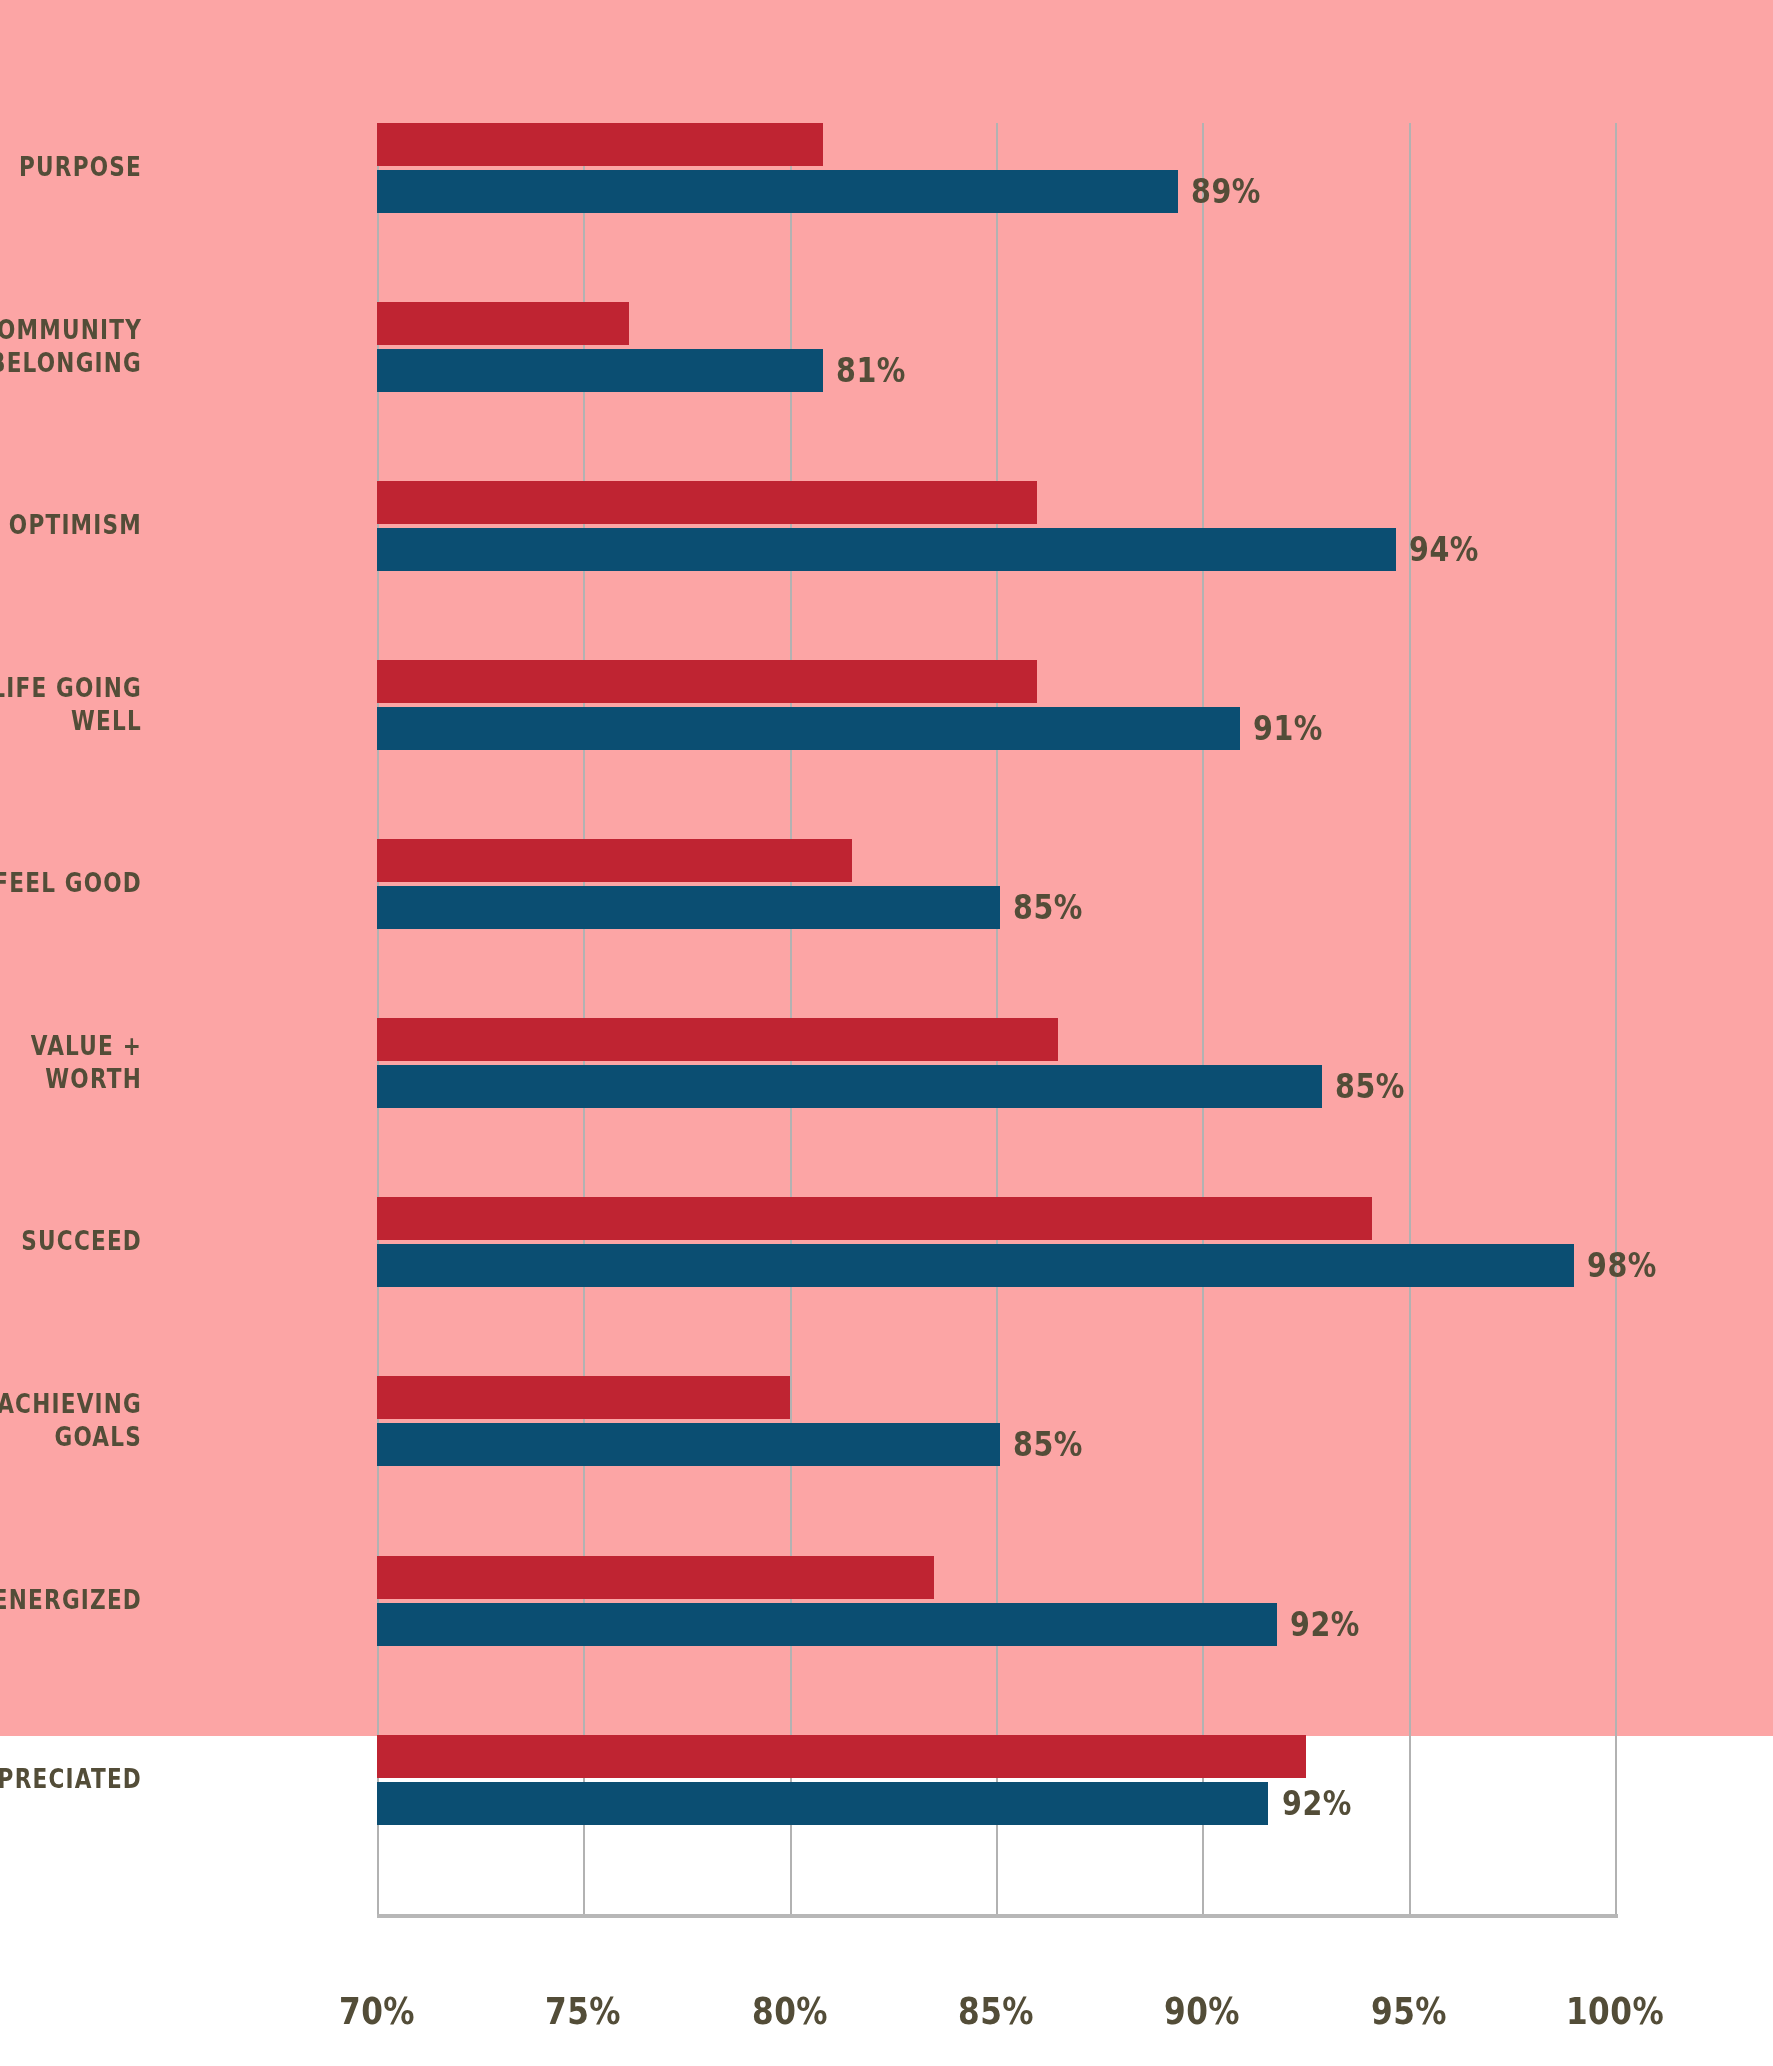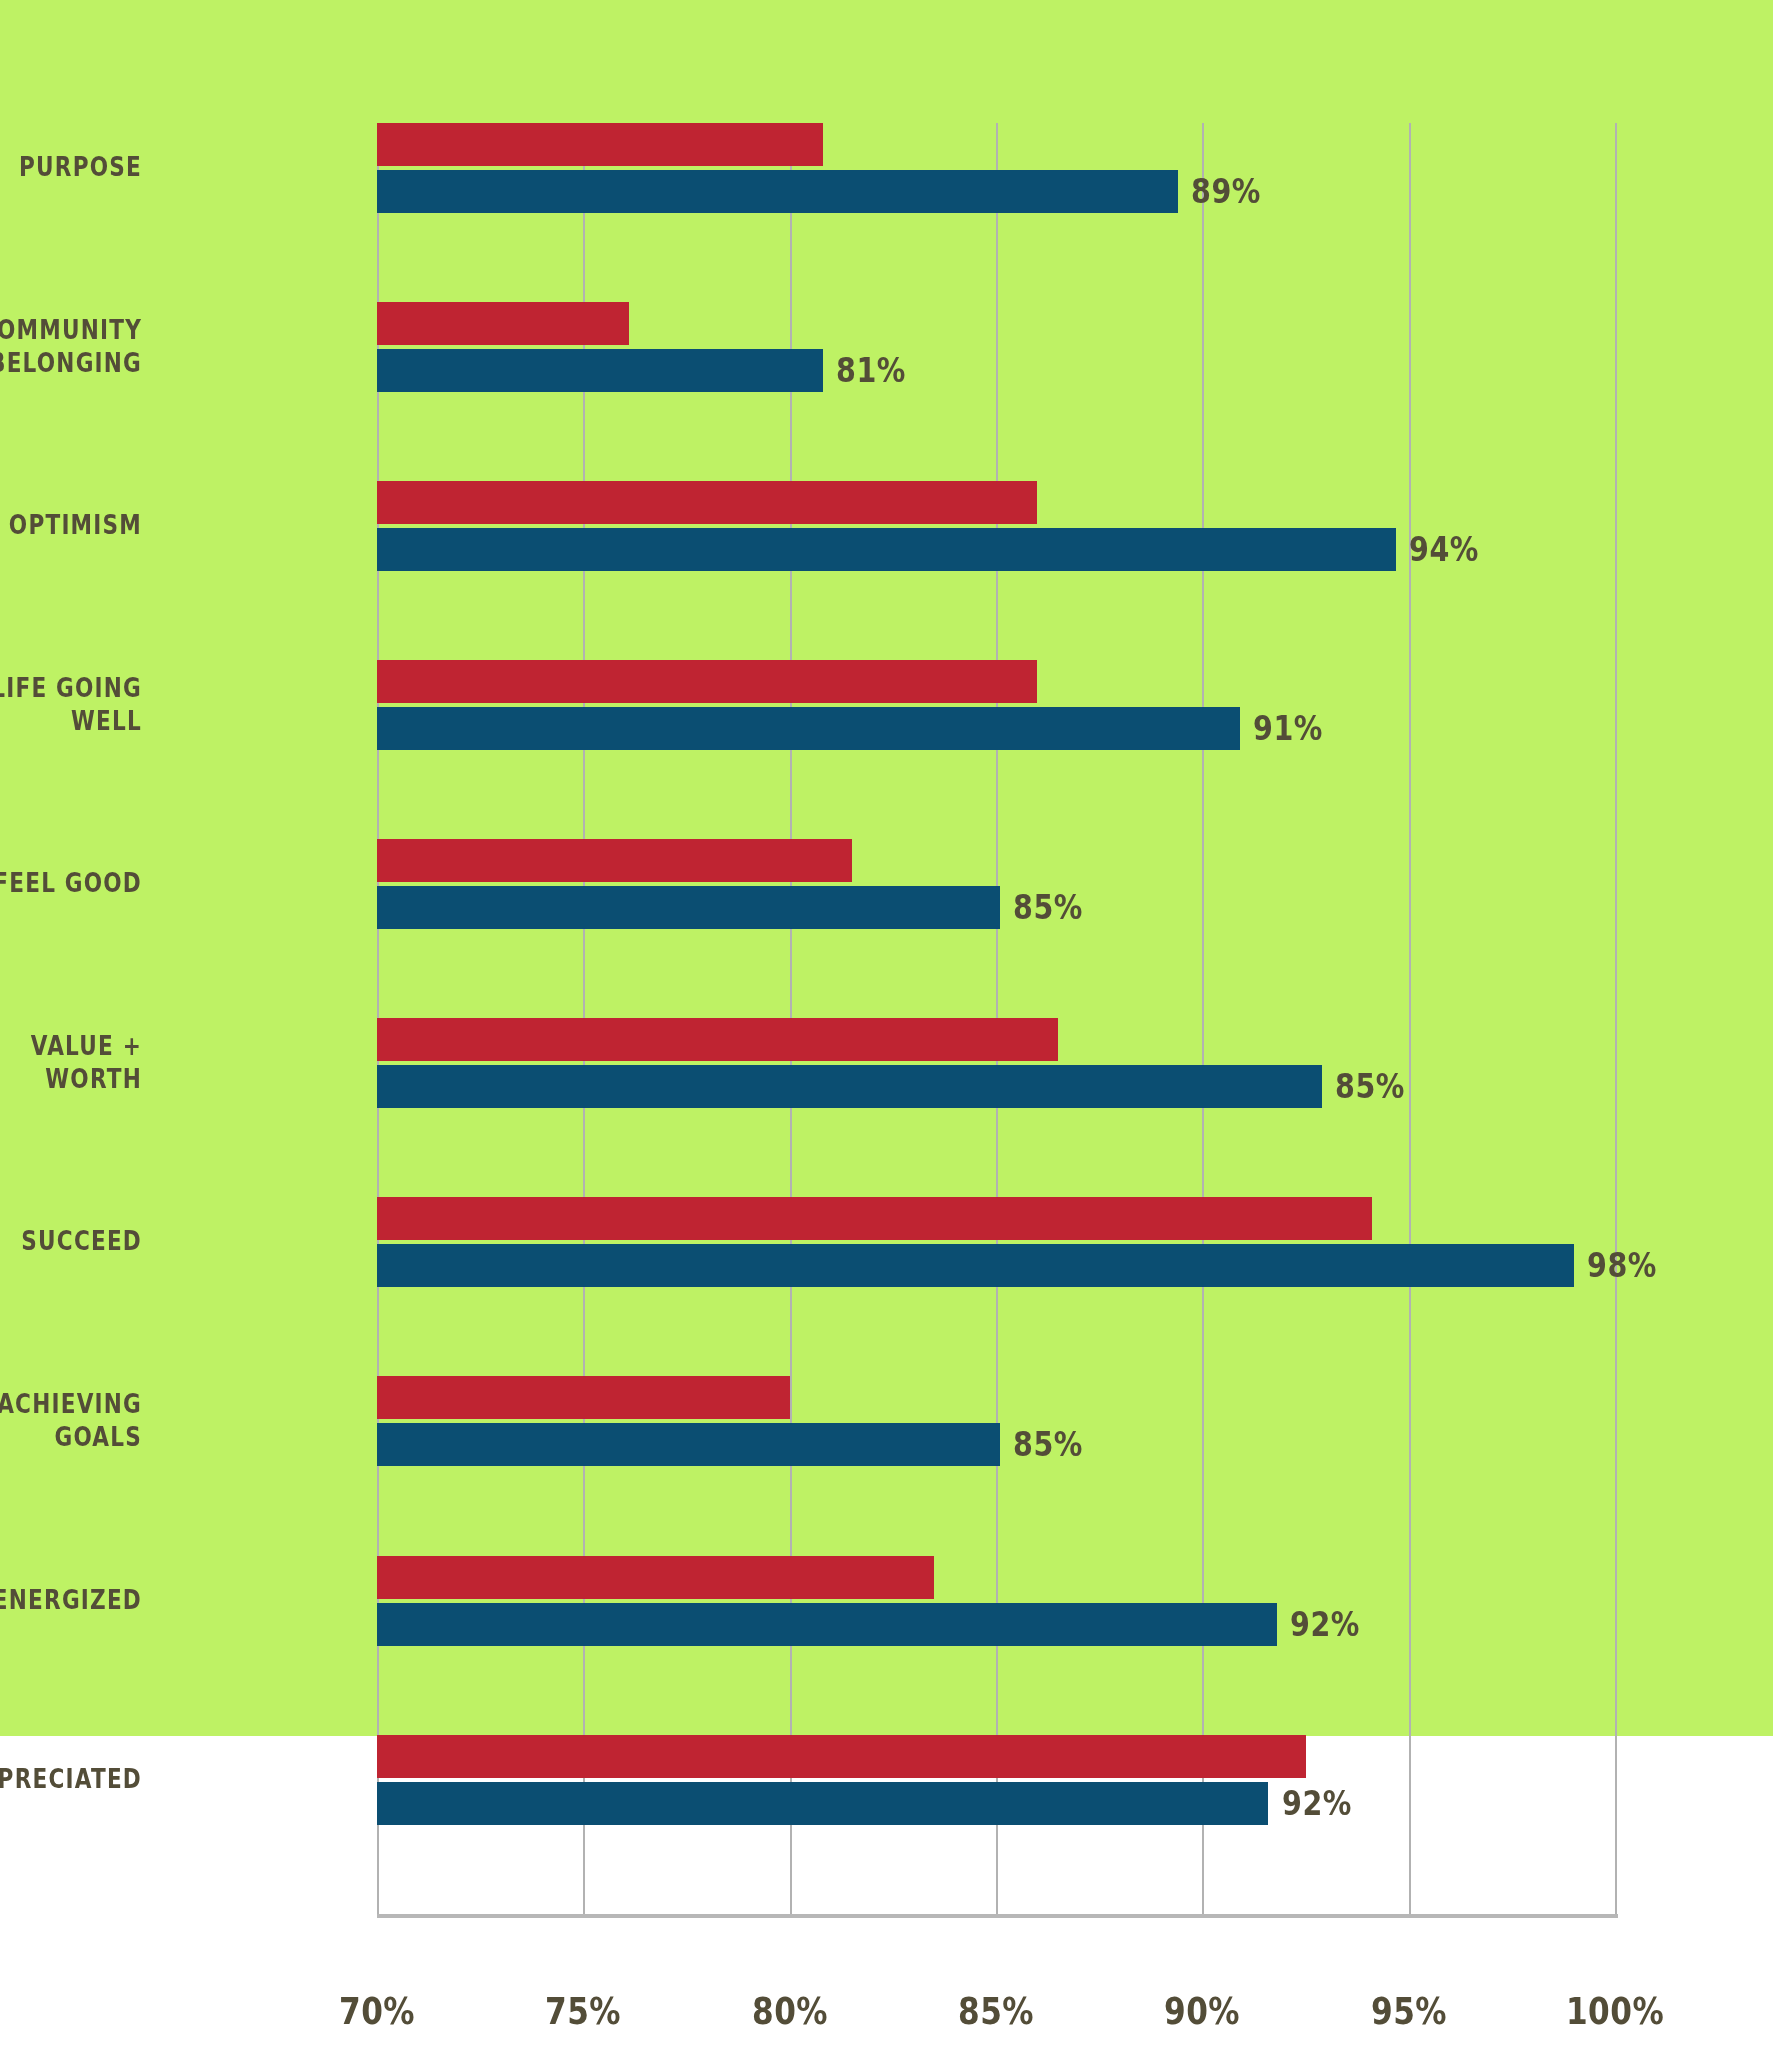--- a/index.html
+++ b/index.html
@@ -11,21 +11,21 @@
     width: 1773px;
     height: 2066px;
     font-family: "Liberation Sans", sans-serif;
     overflow: hidden;
   }
 
   #chart-root {
     position: relative;
     width: 1773px;
     height: 1736px;
-    background: #bef264;
+    background: #fca5a5;
   }
 
   
   
   .plot-area {
     position: absolute;
     left: 377px;
     top: 123px;
     width: 1238px;
     height: 1791px;

